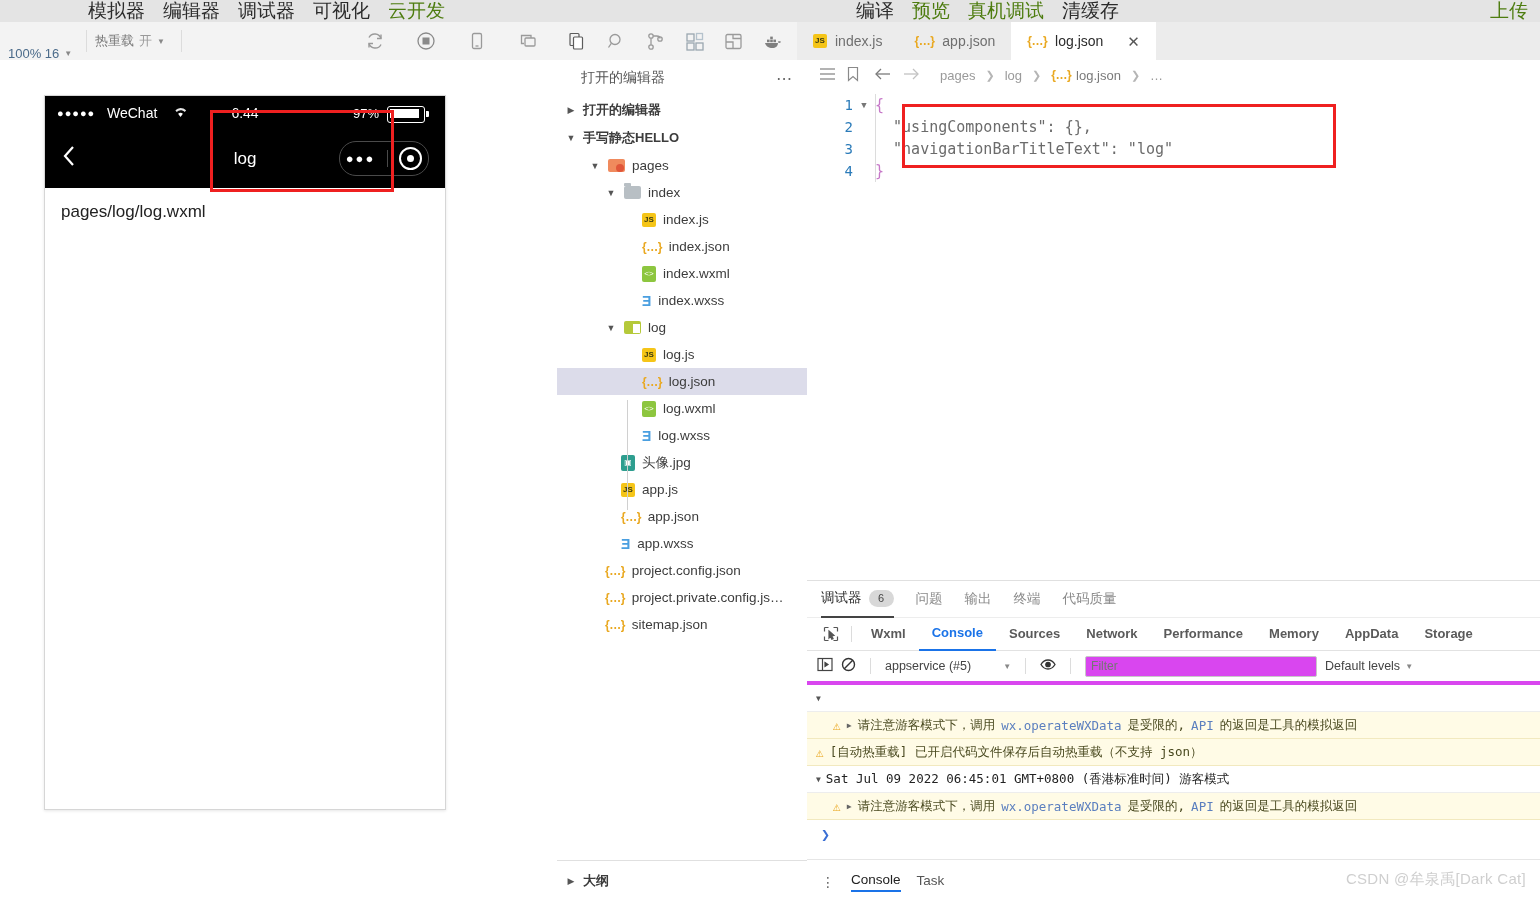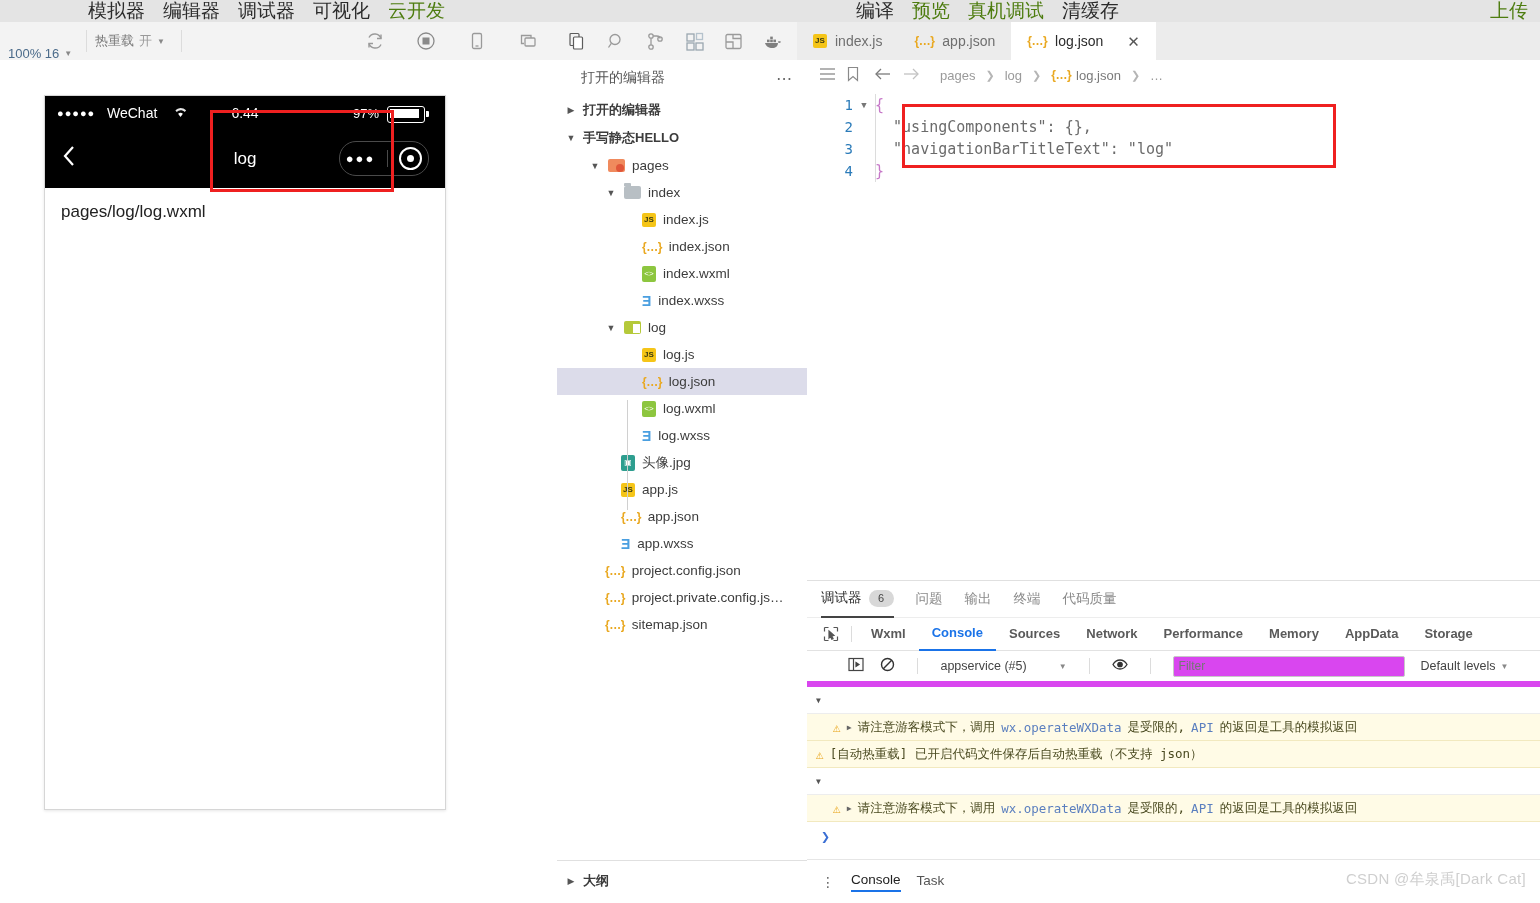--- a/index.html
+++ b/index.html
@@ -168,22 +168,22 @@
   .dbg-tab{cursor:pointer;height:36px;line-height:36px;display:flex;align-items:center;gap:7px;}
   .dbg-tab.active{color:#2b2b2b;border-bottom:2px solid #444;}
   .badge{display:inline-block;min-width:17px;height:17px;border-radius:9px;background:#d8d8d8;
     color:#444;font-size:11px;text-align:center;line-height:17px;padding:0 4px;}
   .dt-tabs{height:32px;display:flex;align-items:center;gap:0;padding-left:10px;
     border-bottom:1px solid #e2e2e2;font-size:13px;color:#5a5a5a;}
   .dt-tab{padding:0 13px;height:32px;line-height:32px;cursor:pointer;white-space:nowrap;font-weight:bold;}
   .dt-tab.active{color:#1a73e8;border-bottom:2px solid #1a73e8;}
   .insp-ico{width:28px;height:32px;display:flex;align-items:center;justify-content:center;cursor:pointer;}
   .vsep{width:1px;height:16px;background:#dcdcdc;margin:0 6px;}
-  .con-toolbar{height:30px;display:flex;align-items:center;padding-left:10px;gap:16px;
-    border-bottom:6px solid #d946ef;font-size:12.5px;color:#444;justify-content:center;}
+  .con-toolbar{height:30px;display:flex;align-items:center;padding-left:10px;gap:8px;
+    border-bottom:4px solid #d946ef;font-size:12.5px;color:#444;}
   .ctx-sel{display:flex;align-items:center;gap:32px;cursor:pointer;}
   .filter-in{width:220px;height:19px;border:1px solid #c8c8c8;border-radius:2px;
     font-size:12px;padding:0 5px;color:#333;outline:none;
     font-family:"Liberation Sans",sans-serif;background:#d946ef;}
   .lvl-sel{margin-left:0;cursor:pointer;display:flex;align-items:center;gap:5px;}
   .con-body{font-family:"DejaVu Sans Mono","Liberation Mono",monospace;font-size:12.5px;}
   .grp-row{height:26px;display:flex;align-items:center;gap:5px;padding-left:9px;
     border-bottom:1px solid #ededed;color:#222;}
   .grp-tri{font-size:8px;color:#555;}
   .warn-row{min-height:26px;display:flex;align-items:center;gap:6px;padding-left:9px;
@@ -607,20 +607,21 @@
           <span> 是受限的, </span>
           <span class="mono-blue">API</span>
           <span> 的返回是工具的模拟返回</span>
       </div>
       <div class="warn-row">
         <span class="wicon">⚠</span>
         <span>[自动热重载] 已开启代码文件保存后自动热重载（不支持 json）</span>
       </div>
       <div class="grp-row">
         <span class="grp-tri">▼</span>
+        <span>Sat Jul 09 2022 06:45:01 GMT+0800 (香港标准时间) 游客模式</span>
       </div>
       <div class="warn-row indent">
         <span class="wicon">⚠</span>
         <span class="tri-sm">▶</span>
         <span>请注意游客模式下，调用 </span>
           <span class="mono-blue">wx.operateWXData</span>
           <span> 是受限的, </span>
           <span class="mono-blue">API</span>
           <span> 的返回是工具的模拟返回</span>
       </div>

